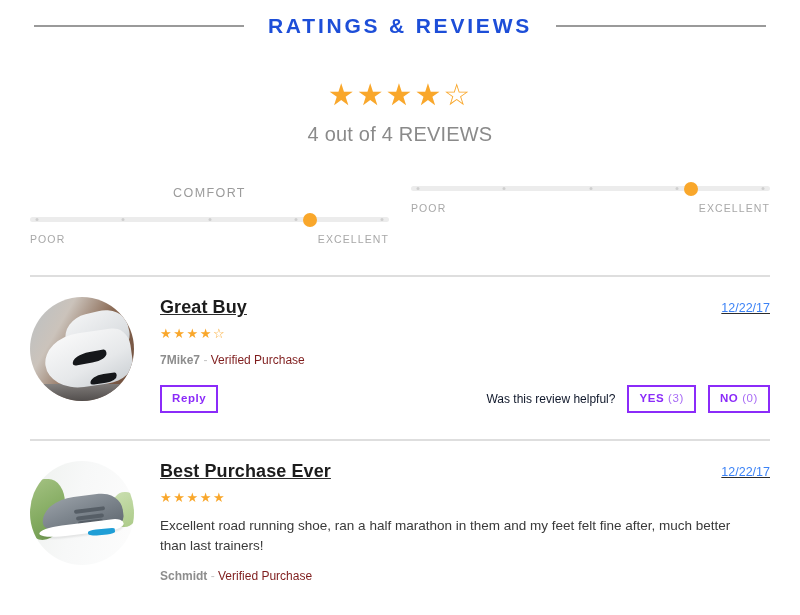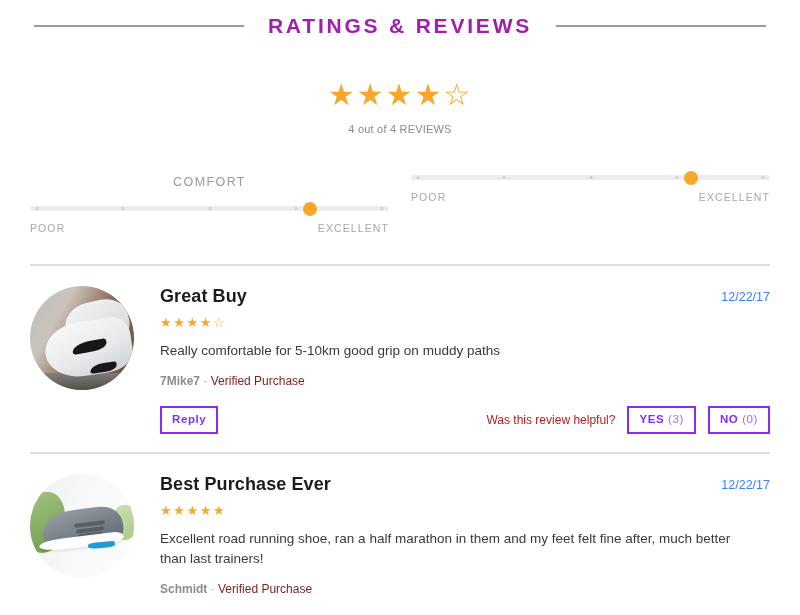--- a/index.html
+++ b/index.html
@@ -23,41 +23,41 @@
     height: 2px;
     background: #9a9a9a;
     flex: 0 0 auto;
   }
   .head-rule.left  { width: 210px; margin-right: 24px; }
   .head-rule.right { width: 210px; margin-left: 24px; }
   .section-title {
     font-size: 21px;
     font-weight: bold;
     letter-spacing: 2.8px;
-    color: #a21caf;
+    color: #1d4ed8;
     white-space: nowrap;
     text-transform: uppercase;
   }
 
   
   .summary {
     margin-top: 42px;
     text-align: center;
   }
   .stars-big {
     font-size: 30px;
     letter-spacing: 2px;
     line-height: 1;
     white-space: nowrap;
   }
   .star-on  { color: #f9a72b; }
   .star-off { color: #f9a72b; }
   .review-count {
     margin-top: 13px;
-    font-size: 11px;
+    font-size: 20px;
     color: #8a8a8a;
     letter-spacing: .2px;
   }
 
   
   .attributes {
     display: flex;
     margin-top: 40px;
     padding: 0 30px;
     gap: 22px;
@@ -123,20 +123,21 @@
   .review-body {
     flex: 1 1 auto;
     min-width: 0;
     padding-left: 26px;
     padding-right: 0;
   }
   .review-top {
     display: flex;
     align-items: flex-start;
     justify-content: space-between;
+    text-decoration: underline;
   }
   .review-title {
     font-size: 18px;
     font-weight: bold;
     color: #1c1c1c;
     letter-spacing: .1px;
   }
   .review-date {
     font-size: 12.5px;
     color: #3b82f6;
@@ -167,42 +168,42 @@
     color: #8d8d8d;
   }
   .byline .sep { color: #c4c4c4; }
   .byline .verified { color: #7f1d1d; }
 
   .review-actions {
     display: flex;
     align-items: center;
     justify-content: space-between;
     margin-top: 18px;
-    padding-bottom: 18px;
+    padding-bottom: 26px;
   }
   .btn-outline {
     border: 2px solid #8b2bf9;
     color: #8b2bf9;
     background: #fff;
     font-size: 11.5px;
     font-weight: bold;
     letter-spacing: .6px;
     padding: 6px 10px;
     line-height: 1;
     cursor: pointer;
     font-family: "Liberation Sans", sans-serif;
   }
   .helpful {
     display: flex;
     align-items: center;
     gap: 12px;
   }
   .helpful-label {
     font-size: 12px;
-    color: #b91c1c;
+    color: #0f172a;
   }
   .vote-count { color: #a86bf5; font-weight: normal; }
 
   
   .av1-bg {
     position: absolute; inset: 0;
     background:
       linear-gradient(120deg, #b9c0c4 0%, #cbc3bb 28%, #8a6a55 55%, #6b4a38 100%);
   }
   .av1-shoe {
@@ -362,21 +363,20 @@
       <div class="av1-shoe"></div>
       <div class="av1-swoosh"></div>
       <div class="av1-swoosh2"></div>
     </div>
     <div class="review-body">
       <div class="review-top">
         <div class="review-title">Great Buy</div>
         <div class="review-date">12/22/17</div>
       </div>
       <div class="stars-small"><span class="star-on">★</span><span class="star-on">★</span><span class="star-on">★</span><span class="star-on">★</span><span class="star-off">☆</span></div>
-      <div class="review-text">Really comfortable for 5-10km good grip on muddy paths</div>
       <div class="byline">
         <span class="author">7Mike7</span>
         <span class="sep">-</span>
         <span class="verified">Verified Purchase</span>
       </div>
       <div class="review-actions">
         <button class="btn-outline">Reply</button>
         <div class="helpful">
           <span class="helpful-label">Was this review helpful?</span>
           <button class="btn-outline">

